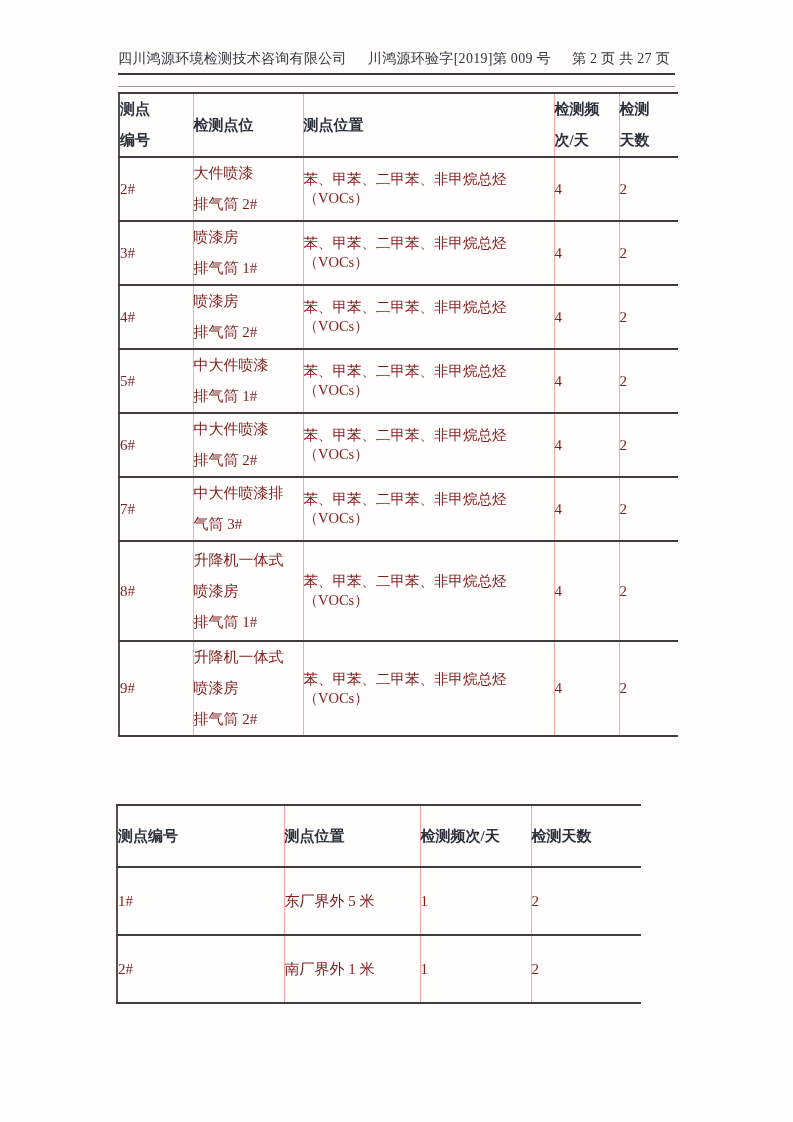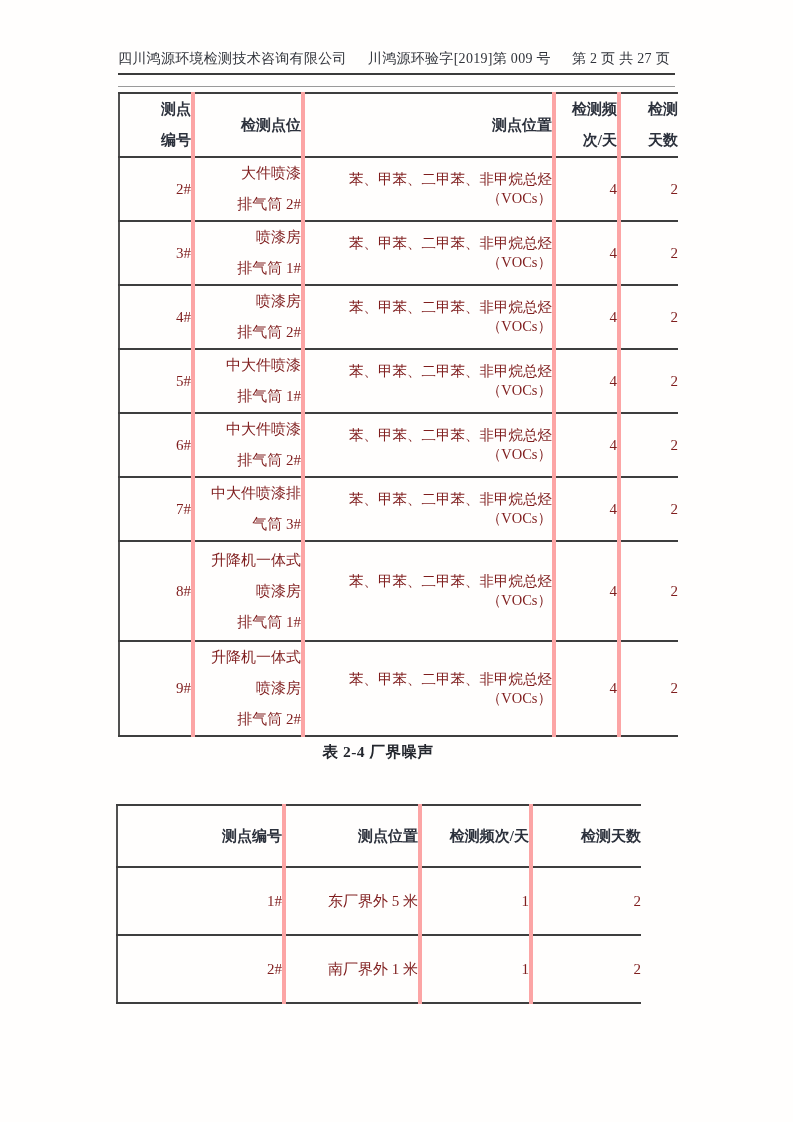--- a/index.html
+++ b/index.html
@@ -11,25 +11,25 @@
   .doc-header {
     position:absolute; left:118px; top:50px; width:552px;
     display:flex; justify-content:space-between; align-items:baseline;
     font-size:14px; color:#30333a; white-space:nowrap; letter-spacing:0.3px;
   }
   .rule-thick { position:absolute; left:118px; top:73px; width:557px; height:2px; background:#3b3b3b; }
   .rule-thin  { position:absolute; left:118px; top:86px; width:557px; height:1px; background:#9a9a9a; }
 
   table { border-collapse:collapse; position:absolute; table-layout:fixed; border-left:2px solid #515151; }
   th,td {
-    text-align:right; vertical-align:middle; padding:0;
+    text-align:left; vertical-align:middle; padding:0;
     border-top:2px solid #3e3e3e; font-size:15px;
   }
   tbody tr:last-child th, tbody tr:last-child td { border-bottom:2px solid #3e3e3e; }
-  th+th, td+td { border-left:4px solid #fca5a5; }
+  th+th, td+td { border-left:1px solid #fca5a5; }
   th { font-weight:bold; color:#2c313c; }
   td { color:#7f1d1d; }
 
   .t1 { left:118px; top:92px; width:559px; }
   .t1 thead tr { height:64px; }
   .t1 tbody tr { height:62px; }
   .t1 tbody tr.tall3a { height:100px; }
   .t1 tbody tr.tall3b { height:92px; }
   .t1 .cell-items { font-size:14.5px; }
 
@@ -166,21 +166,20 @@
           <div class="line">喷漆房</div>
           <div class="line">排气筒 2#</div>
         </td>
         <td class="cell-items">苯、甲苯、二甲苯、非甲烷总烃（VOCs）</td>
         <td>4</td>
         <td>2</td>
       </tr>
     </tbody>
   </table>
 
-  <div class="t2-title">表 2-4 厂界噪声</div>
 
   <table class="t2">
     <colgroup>
       <col style="width:167px">
         <col style="width:136px">
         <col style="width:111px">
         <col style="width:110px">
     </colgroup>
     <thead>
       <tr>

